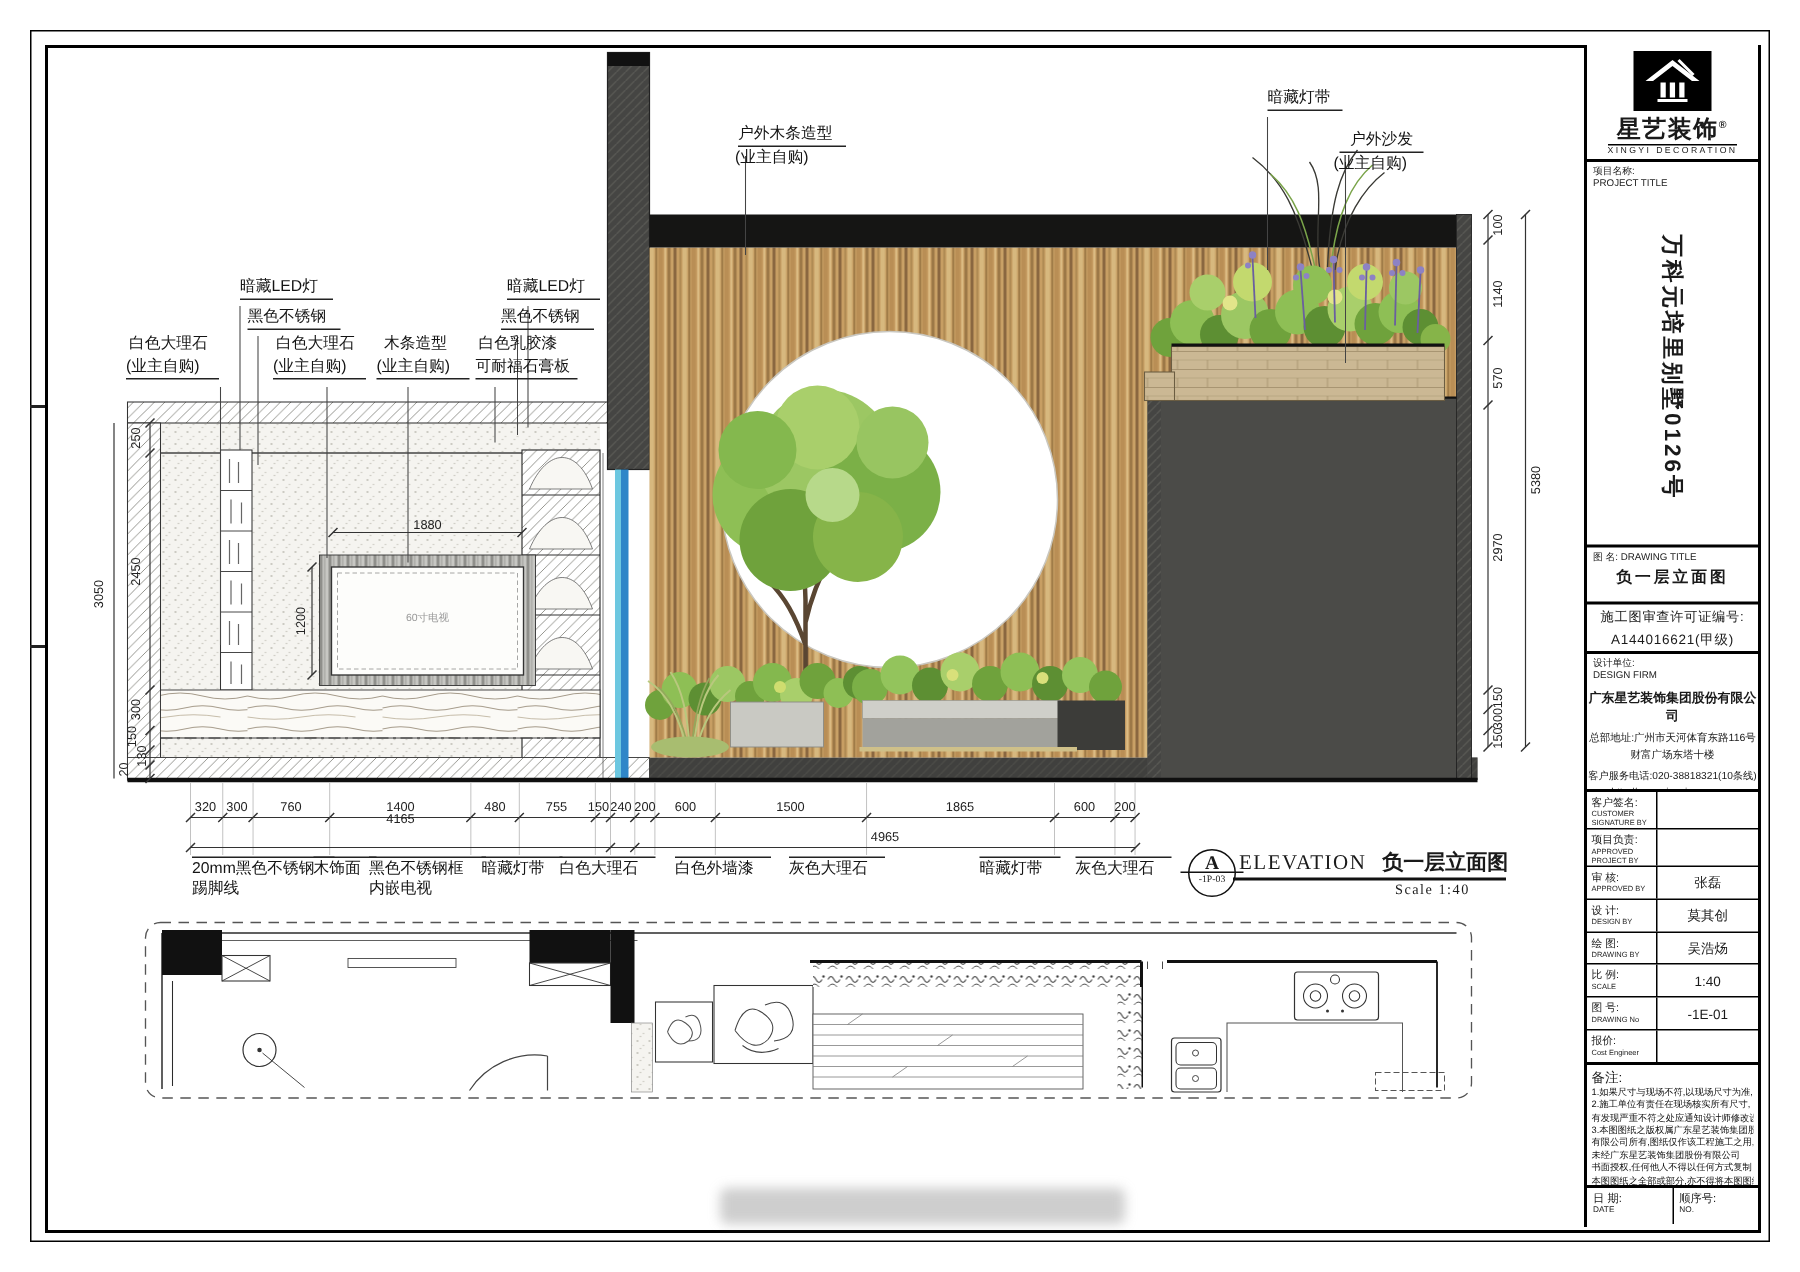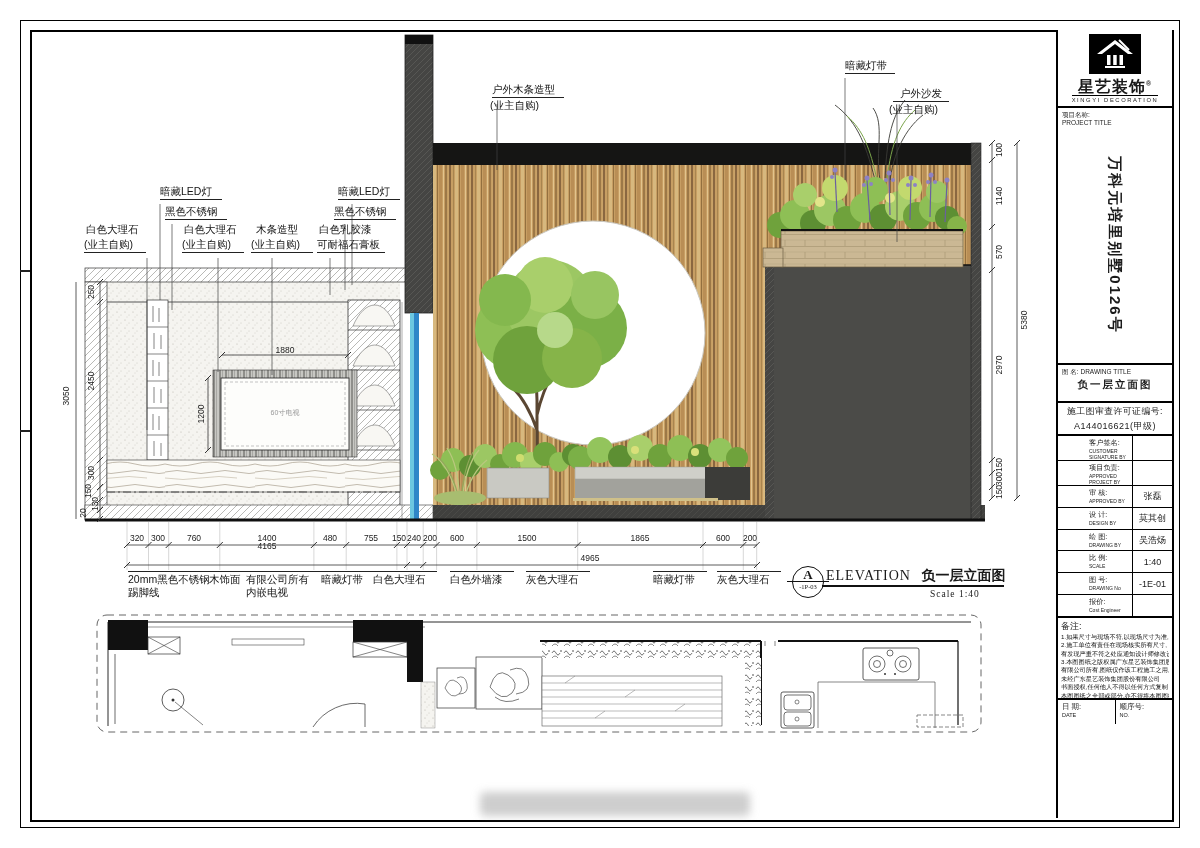--- a/index.html
+++ b/index.html
@@ -43,21 +43,21 @@
   .tb-dtitle{text-align:center;font-size:10.5px;font-weight:bold;margin-top:2px;letter-spacing:2px;}
   .tb-permit{height:33px;text-align:center;}
   .tb-permit .l1{font-size:8.8px;margin-top:3px;letter-spacing:.5px;}
   .tb-permit .l2{font-size:9px;margin-top:2px;letter-spacing:.5px;}
   .tb-firm{height:92px;}
   .tb-firm .fname{font-size:8.6px;text-align:center;margin-top:5px;font-weight:bold;}
   .tb-firm .faddr{font-size:7px;text-align:center;margin-top:4px;line-height:1.5;}
   .tb-firm .ftel{font-size:6.8px;text-align:center;margin-top:3px;}
   .tb-firm .furl{font-size:6.8px;text-align:center;margin-top:3px;}
   #tb-rows{height:182px;display:flex;flex-direction:column;}
-  .tb-row{flex:1;display:flex;border-bottom:1px solid #000;padding-left:28px;}
+  .tb-row{flex:1;display:flex;border-bottom:1px solid #000;}
   .tb-row:last-child{border-bottom:none;}
   .tb-cell-l{width:47px;border-right:1px solid #000;padding:2px 0 0 3px;box-sizing:border-box;}
   .tb-cell-l .cn{font-size:7.2px;}
   .tb-cell-l .en{font-size:5px;color:#222;transform-origin:left top;line-height:1.2;}
   .tb-cell-v{flex:1;display:flex;align-items:center;justify-content:center;font-size:9px;}
   .tb-notes{height:82px;padding:2px 3px;box-sizing:border-box;}
   .tb-notes .nlab{font-size:9px;font-weight:normal;}
   .note-line{font-size:6.2px;line-height:1.35;color:#111;white-space:nowrap;overflow:hidden;}
   .tb-date{height:24px;display:flex;border-bottom:none!important;}
   .tb-date .dc{flex:1;padding:2px 0 0 4px;}
@@ -455,21 +455,21 @@
       <div class="ann c u" style="left: 182px; top: 239px; width: 62px;">(业主自购)</div>
       <div class="ann c" style="left: 256px; top: 224px;">木条造型</div>
       <div class="ann c u" style="left: 251px; top: 239px; width: 62px;">(业主自购)</div>
       <div class="ann c" style="left: 319px; top: 224px;">白色乳胶漆</div>
       <div class="ann c u" style="left: 317px; top: 239px; width: 68px;">可耐福石膏板</div>
       <div class="ann c u" style="left: 338px; top: 186px; width: 62px;">暗藏LED灯</div>
       <div class="ann c u" style="left: 334px; top: 206px; width: 62px;">黑色不锈钢</div>
       <div class="ann m" style="left: 128px; top: 571px; width: 95px;">20mm黑色不锈钢</div>
       <div class="ann c" style="left: 128px; top: 587px;">踢脚线</div>
       <div class="ann m" style="left: 209px; top: 571px; width: 42px;">木饰面</div>
-      <div class="ann m" style="left: 246px; top: 571px; width: 78px;">有限公司所有</div>
+      <div class="ann m" style="left: 246px; top: 571px; width: 78px;">黑色不锈钢框</div>
       <div class="ann c" style="left: 246px; top: 587px;">内嵌电视</div>
       <div class="ann m" style="left: 321px; top: 571px; width: 54px;">暗藏灯带</div>
       <div class="ann m" style="left: 373px; top: 571px; width: 64px;">白色大理石</div>
       <div class="ann m" style="left: 450px; top: 571px; width: 64px;">白色外墙漆</div>
       <div class="ann m" style="left: 526px; top: 571px; width: 64px;">灰色大理石</div>
       <div class="ann m" style="left: 653px; top: 571px; width: 54px;">暗藏灯带</div>
       <div class="ann m" style="left: 717px; top: 571px; width: 64px;">灰色大理石</div>
       <div class="ann d" style="left: 137px; top: 538px;">320</div>
       <div class="ann d" style="left: 158px; top: 538px;">300</div>
       <div class="ann d" style="left: 194px; top: 538px;">760</div>
@@ -544,20 +544,31 @@
     <div class="tb-sec tb-drawing">
       <div class="tb-lab">
         <span>图 名:</span> <span>DRAWING TITLE</span>
       </div>
       <div class="tb-dtitle">负一层立面图</div>
     </div>
     <div class="tb-sec tb-permit">
       <div class="l1">施工图审查许可证编号:</div>
       <div class="l2">A144016621(甲级)</div>
     </div>
+    <div class="tb-sec tb-firm">
+      <div class="tb-lab">
+        <span>设计单位:</span><br><span>DESIGN FIRM</span>
+      </div>
+      <div class="fname">广东星艺装饰集团股份有限公司</div>
+      <div class="faddr">
+        <span>总部地址:广州市天河体育东路116号</span><br><span>财富广场东塔十楼</span>
+      </div>
+      <div class="ftel">客户服务电话:020-38818321(10条线)</div>
+      <div class="furl">http://www.xingyigz.com.cn</div>
+    </div>
     <div class="tb-sec" id="tb-rows">
         <div class="tb-row">
           <div class="tb-cell-l">
             <div class="cn">客户签名:</div>
             <div class="en">CUSTOMER SIGNATURE BY</div>
           </div>
           <div class="tb-cell-v"></div>
         </div>
         <div class="tb-row">
           <div class="tb-cell-l">

